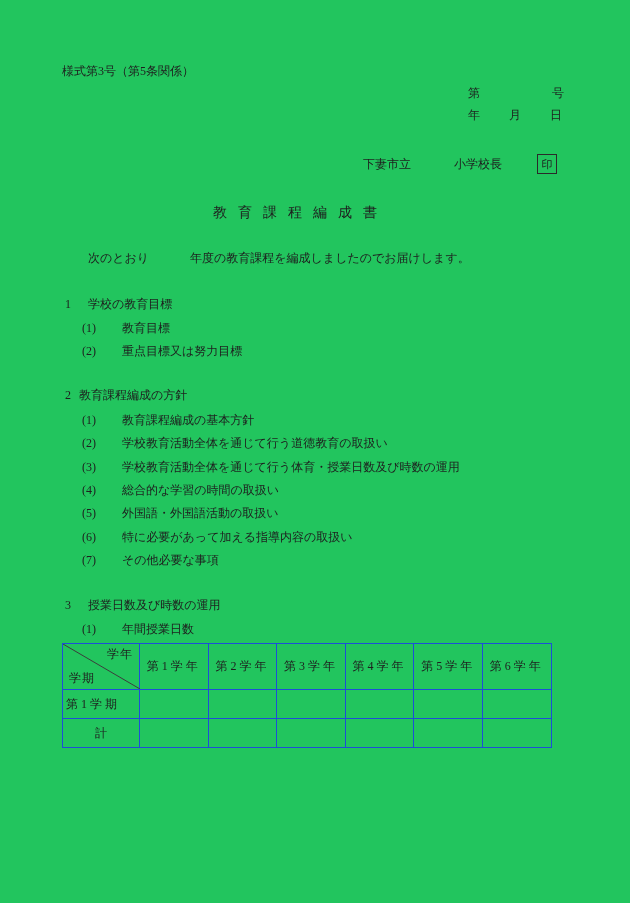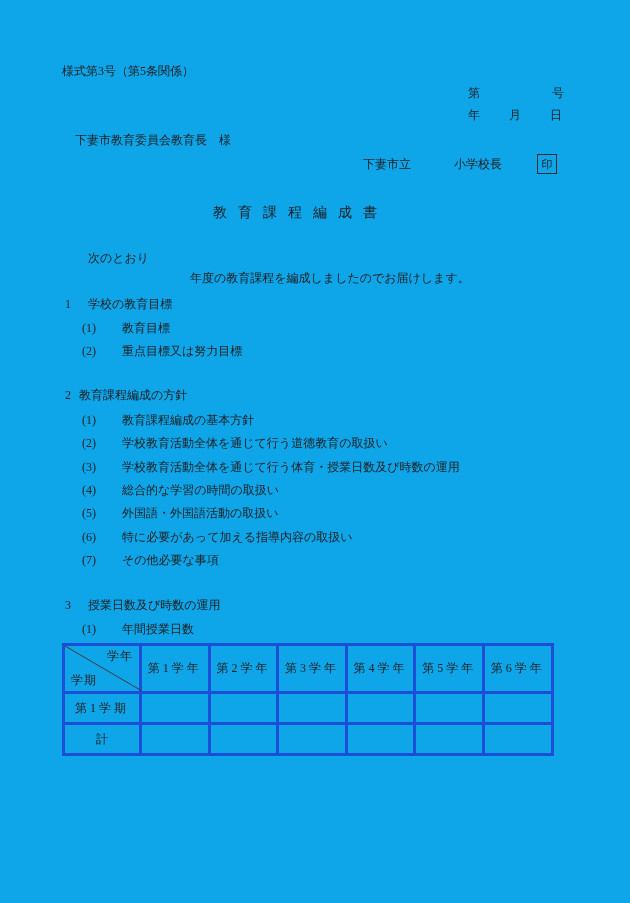--- a/index.html
+++ b/index.html
@@ -1,21 +1,21 @@
 <!DOCTYPE html>
 <html><head>
 <meta charset="utf-8">
 <style>
   html, body { margin: 0; padding: 0; background: #e8e8e8; }
   .page {
     position: relative;
     width: 630px;
     height: 903px;
     margin: 0 auto;
-    background: #0ea5e9;
+    background: #22c55e;
     font-family: "Liberation Serif", "DejaVu Serif", serif;
     color: #1e1e1e;
     font-size: 12px;
     overflow: hidden;
   }
   .abs { position: absolute; white-space: nowrap; line-height: 1.25; }
   .title { letter-spacing: 11px; font-size: 14px; }
   .spread { display: flex; justify-content: space-between; }
   .seal-box {
     position: absolute;
@@ -27,32 +27,32 @@
   }
   
   table.days-table {
     position: absolute;
     border-collapse: collapse;
     table-layout: fixed;
     font-size: 12px;
     font-weight: normal;
   }
   table.days-table th, table.days-table td {
-    border: 3px solid #1d4ed8;
+    border: 1px solid #1d4ed8;
     font-weight: normal;
     padding: 0;
   }
   table.days-table th.grade-h {
     text-align: center;
     letter-spacing: 3px;
     height: 45px;
   }
   table.days-table th.row-label {
     text-align: left;
-    padding-left: 10px;
+    padding-left: 3px;
     letter-spacing: 3px;
     height: 28px;
   }
   table.days-table th.row-label.center { text-align: center; padding-left: 0; letter-spacing: 0; }
   .corner-cell { position: relative; }
   .corner-cell svg { position: absolute; left: 0; top: 0; display: block; }
   .corner-tr { position: absolute; top: 2px; right: 6px; letter-spacing: 1px; }
   .corner-bl { position: absolute; bottom: 2px; left: 6px; letter-spacing: 1px; }
 </style>
 </head>
@@ -66,33 +66,32 @@
     <span>第</span>
     <span>号</span>
   </div>
 
   <div class="abs spread" style="left:468px; top:108px; width:94px;">
     <span>年</span>
     <span>月</span>
     <span>日</span>
   </div>
 
-  <div class="abs" style="left:75px; top:133px;">下妻市教育委員会教育長　様</div>
 
   <div>
     <span class="abs" style="left:363px; top:157px;">下妻市立</span>
     <span class="abs" style="left:454px; top:157px;">小学校長</span>
     <span class="seal-box" style="left:537px; top:154px;">印</span>
   </div>
 
   <div class="abs title" style="left:213px; top:204px;">教育課程編成書</div>
 
   <div>
     <span class="abs" style="left:88px; top:251px;">次のとおり</span>
-    <span class="abs" style="left:190px; top:251px;margin-top:20px;">年度の教育課程を編成しましたのでお届けします。</span>
+    <span class="abs" style="left:190px; top:251px;">年度の教育課程を編成しましたのでお届けします。</span>
   </div>
 
   <div>
     <span class="abs" style="left:65px; top:297px;">1</span>
     <span class="abs" style="left:88px; top:297px;">学校の教育目標</span>
     <span class="abs" style="left:82px; top:321px;">(1)</span>
     <span class="abs" style="left:122px; top:321px;">教育目標</span>
     <span class="abs" style="left:82px; top:344px;">(2)</span>
     <span class="abs" style="left:122px; top:344px;">重点目標又は努力目標</span>
   </div>

